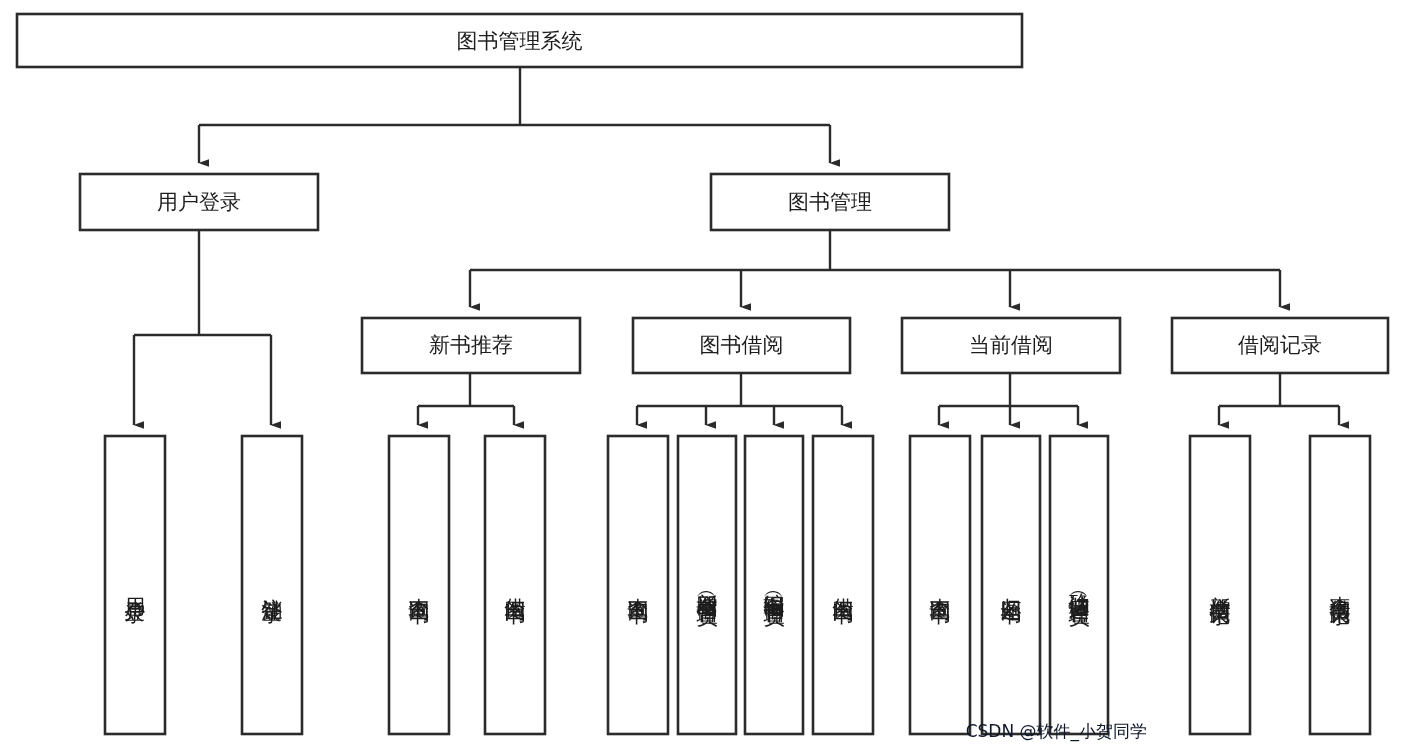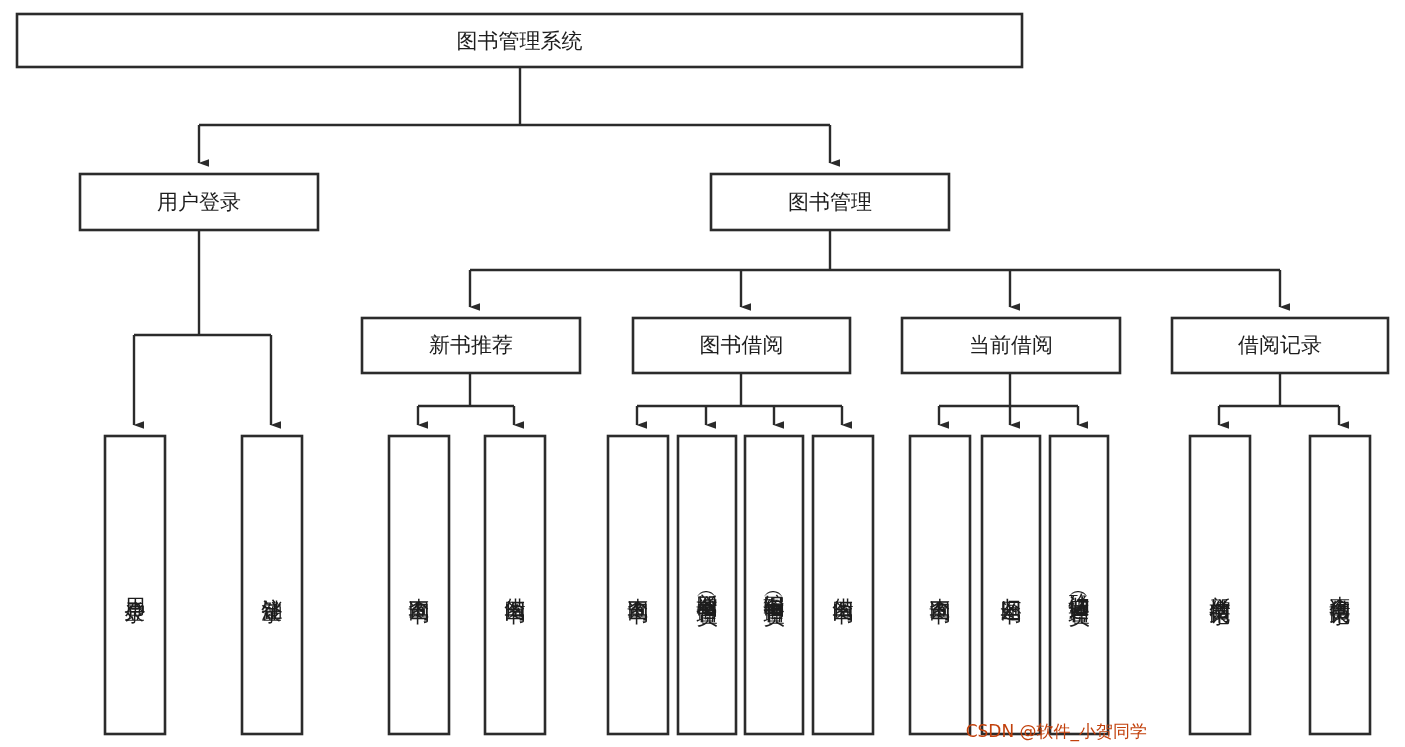--- a/index.html
+++ b/index.html
@@ -56,21 +56,21 @@
   .arrow-head {
     fill: #2b2b2b;
     stroke: none;
   }
   .watermark {
     position: absolute;
     right: 6px;
     bottom: 4px;
     font-family: "DejaVu Sans", "Liberation Sans", sans-serif;
     font-size: 17px;
-    color: #c2410c;
+    color: #0f172a;
     white-space: nowrap;
     user-select: none;
   }
 </style>
 </head>
 <body>
 
 <div id="diagram-root">
 
   <svg class="flow" viewBox="0 0 1405 747">

